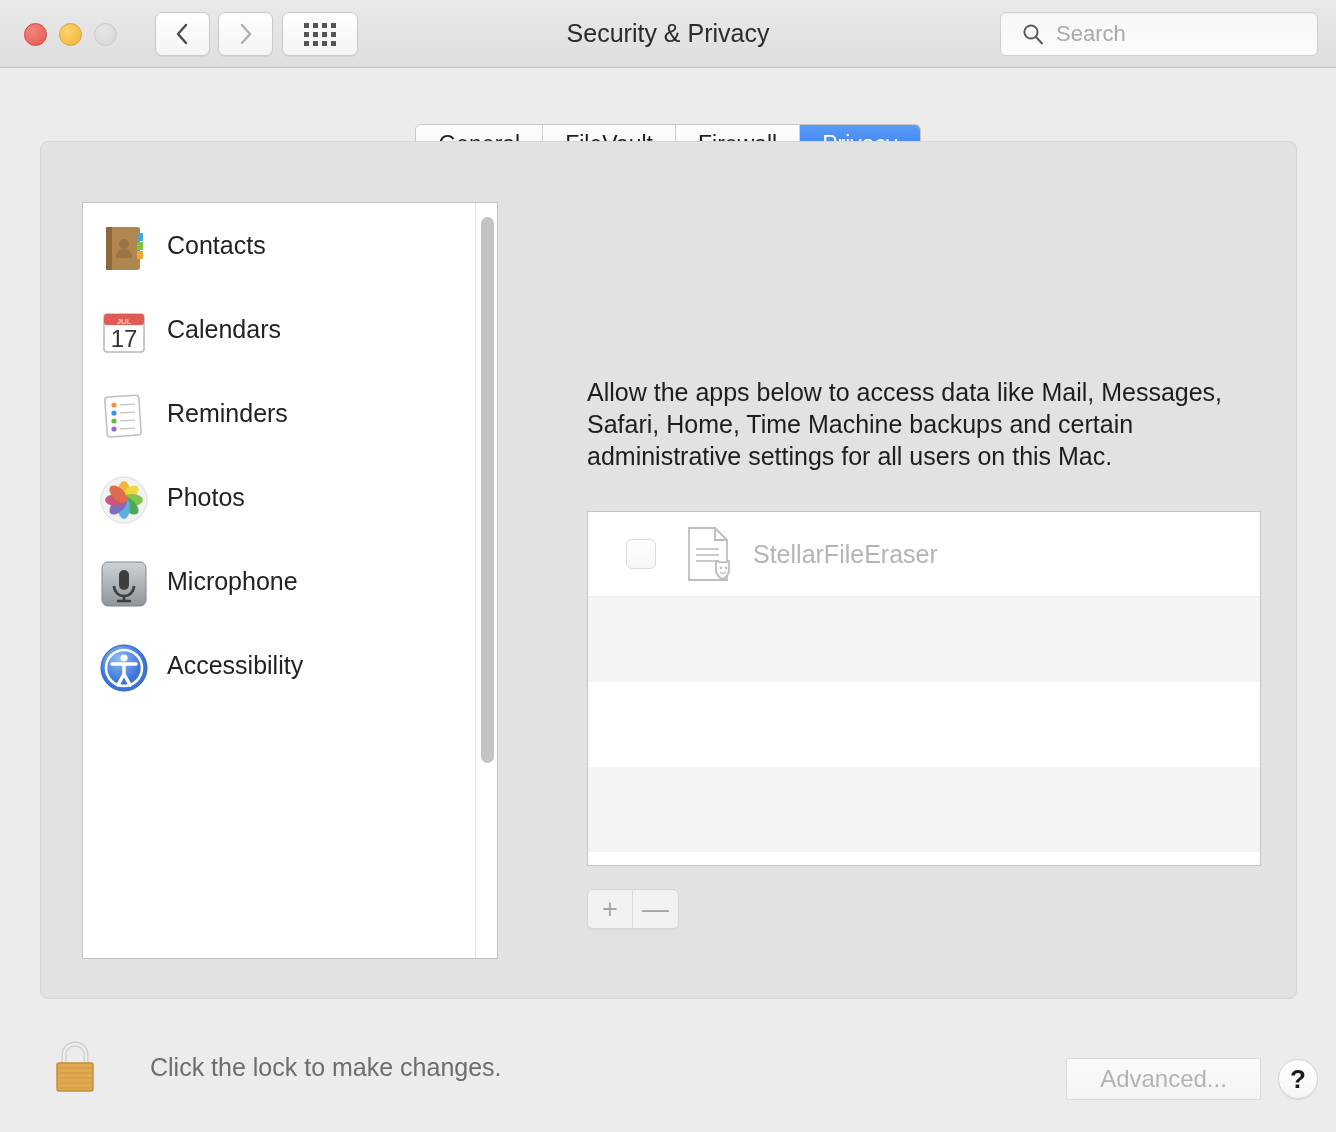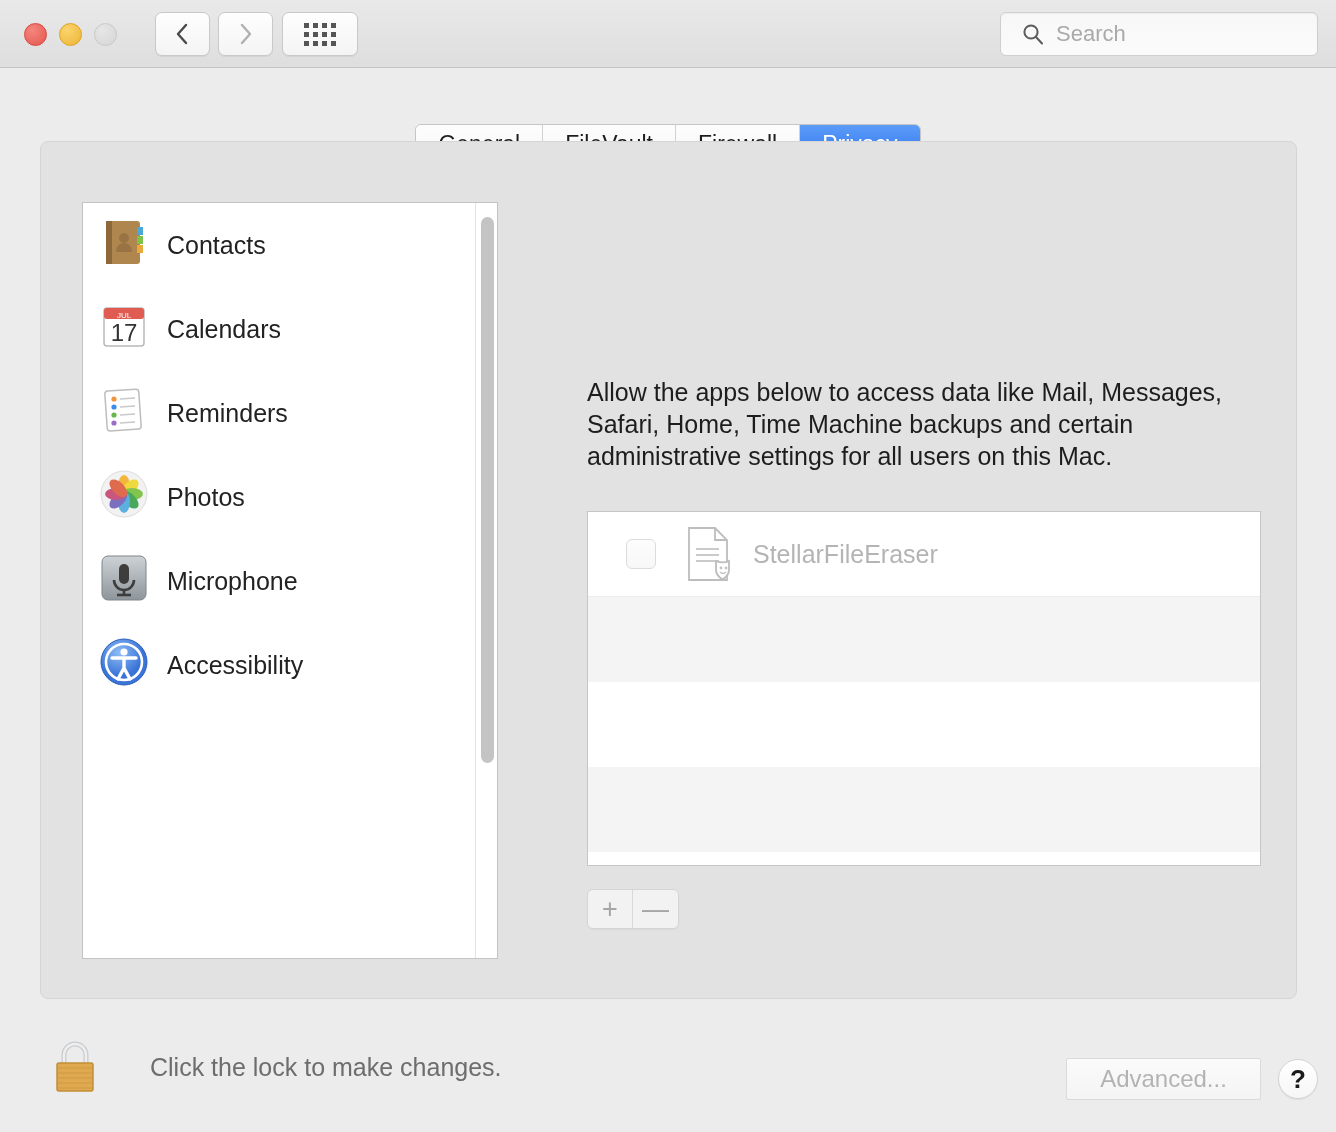--- a/index.html
+++ b/index.html
@@ -92,21 +92,21 @@
 
   
   .sidebar {
     position: absolute; left: 41px; top: 60px;
     width: 416px; height: 757px;
     background: #fff; border: 1px solid #c3c3c3;
     overflow: hidden;
   }
   .srow { height: 84px; display: flex; align-items: center; padding-left: 12px; }
   .srow .icon { width: 58px; height: 58px; margin-right: 14px; flex: 0 0 58px;
-                display: flex; align-items: flex-start; justify-content: center; }
+                display: flex; align-items: flex-end; justify-content: center; }
   .srow .label { font-size: 25px; color: #222; }
   .srow.selected { background: #2f6fe0; }
   .srow.selected .label { color: #fff; }
 
   .scrolltrack {
     position: absolute; right: 0; top: 0; width: 22px; height: 757px;
     background: #fff; border-left: 1px solid #e2e2e2;
   }
   .scrollthumb {
     position: absolute; left: 5px; top: 14px;
@@ -207,20 +207,21 @@
         <i></i>
         <i></i>
         <i></i>
         <i></i>
         <i></i>
         <i></i>
         <i></i>
     </span>
   </div>
 
+  <div class="wintitle">Security &amp; Privacy</div>
 
   <div class="searchbox">
     <svg width="24" height="24" viewBox="0 0 24 24">
       <circle cx="10" cy="10" r="6.6" fill="none" stroke="#5b5b5b" stroke-width="2"></circle>
       <line x1="15" y1="15" x2="21" y2="21.5" stroke="#5b5b5b" stroke-width="2" stroke-linecap="round"></line>
     </svg>
     <span class="placeholder">Search</span>
   </div>
 </div>
 

